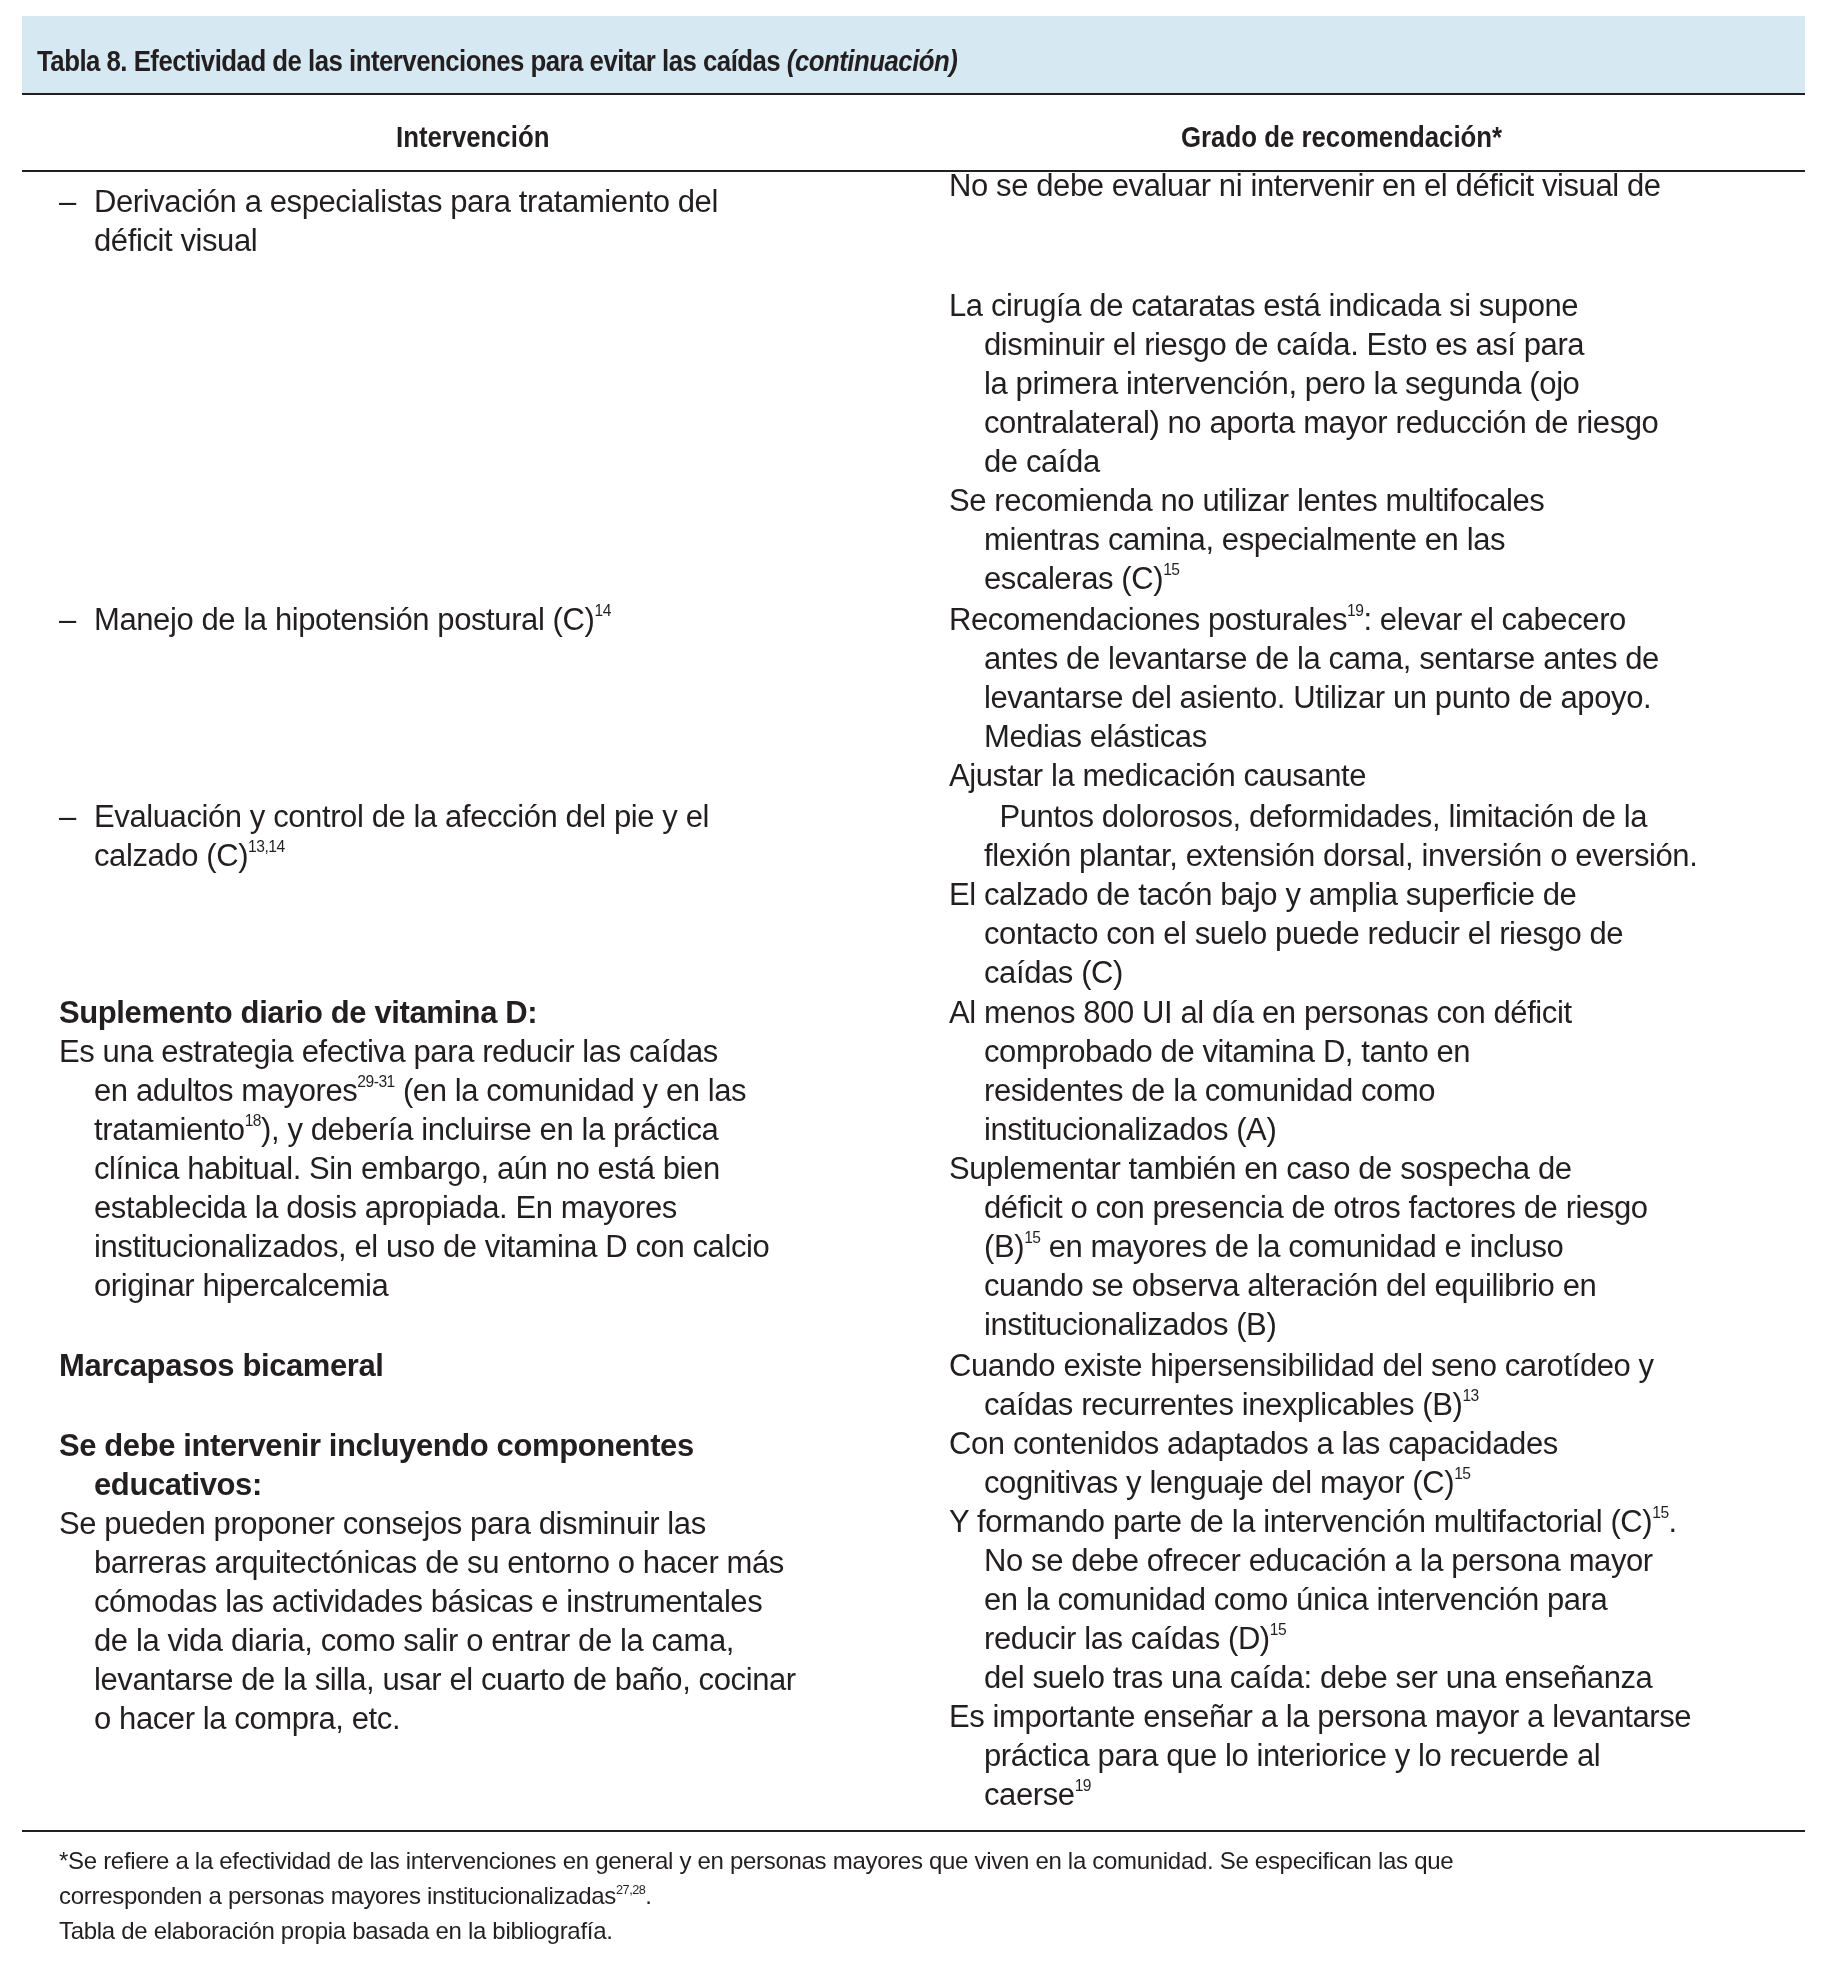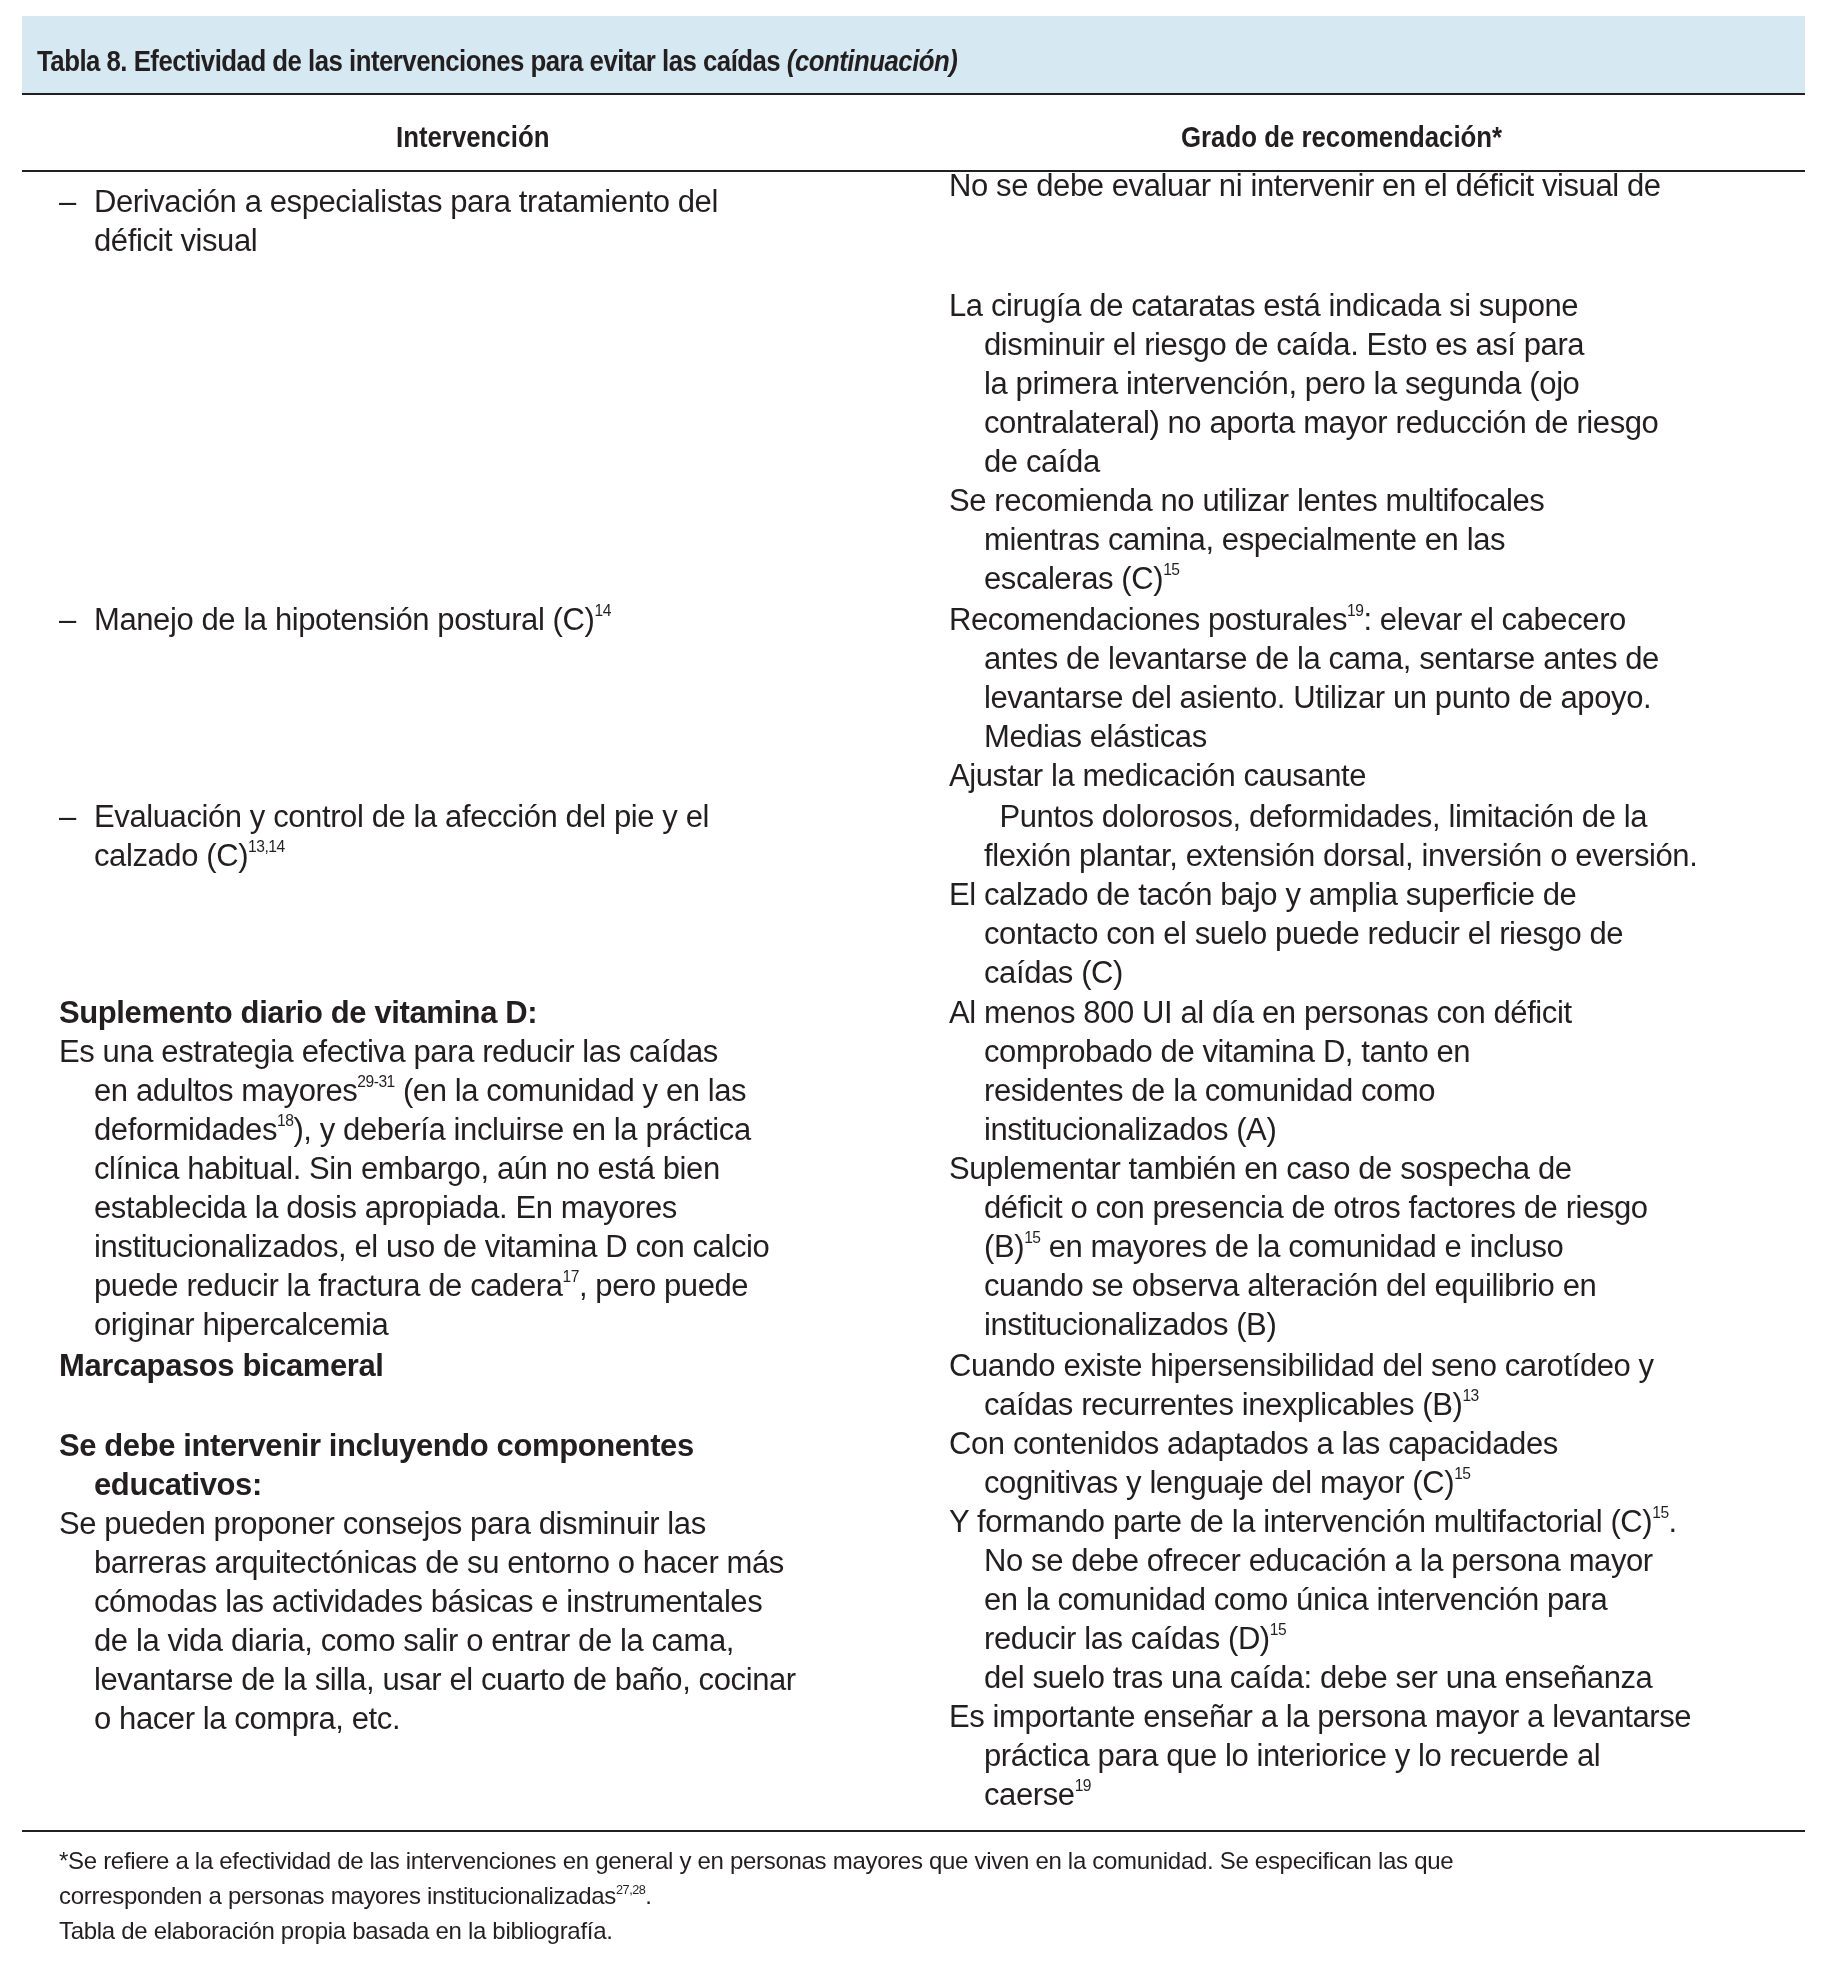--- a/index.html
+++ b/index.html
@@ -45,25 +45,24 @@
       <div class="line" style="position: relative;"><span class="dash">–</span><span class="dash-text">Manejo de la hipotensión postural (C)</span><sup>14</sup></div>
     </div>
     <div class="block" style="top: 797px; left: 59px;">
       <div class="line" style="position: relative;"><span class="dash">–</span><span class="dash-text">Evaluación y control de la afección del pie y el</span></div>
       <div class="line indent" style="position: relative;"><span>calzado (C)</span><sup>13,14</sup></div>
     </div>
     <div class="block" style="top: 993px; left: 59px;">
       <div class="line bold" style="position: relative;"><span>Suplemento diario de vitamina D:</span></div>
       <div class="line" style="position: relative;"><span>Es una estrategia efectiva para reducir las caídas</span></div>
       <div class="line indent" style="position: relative;"><span>en adultos mayores</span><sup>29-31</sup><span> (en la comunidad y en las</span></div>
-      <div class="line indent" style="position: relative;"><span>deformidades</span><sup>18</sup><span>), y debería incluirse en la práctica</span></div>
+      <div class="line indent" style="position: relative;"><span>tratamiento</span><sup>18</sup><span>), y debería incluirse en la práctica</span></div>
       <div class="line indent" style="position: relative;"><span>clínica habitual. Sin embargo, aún no está bien</span></div>
       <div class="line indent" style="position: relative;"><span>establecida la dosis apropiada. En mayores</span></div>
       <div class="line indent" style="position: relative;"><span>institucionalizados, el uso de vitamina D con calcio</span></div>
-      <div class="line indent" style="position: relative;"><span>puede reducir la fractura de cadera</span><sup>17</sup><span>, pero puede</span></div>
       <div class="line indent" style="position: relative;"><span>originar hipercalcemia</span></div>
     </div>
     <div class="block" style="top: 1346px; left: 59px;">
       <div class="line bold" style="position: relative;"><span>Marcapasos bicameral</span></div>
     </div>
     <div class="block" style="top: 1426px; left: 59px;">
       <div class="line bold" style="position: relative;"><span>Se debe intervenir incluyendo componentes</span></div>
       <div class="line indent bold" style="position: relative;"><span>educativos:</span></div>
       <div class="line" style="position: relative;"><span>Se pueden proponer consejos para disminuir las</span></div>
       <div class="line indent" style="position: relative;"><span>barreras arquitectónicas de su entorno o hacer más</span></div>

